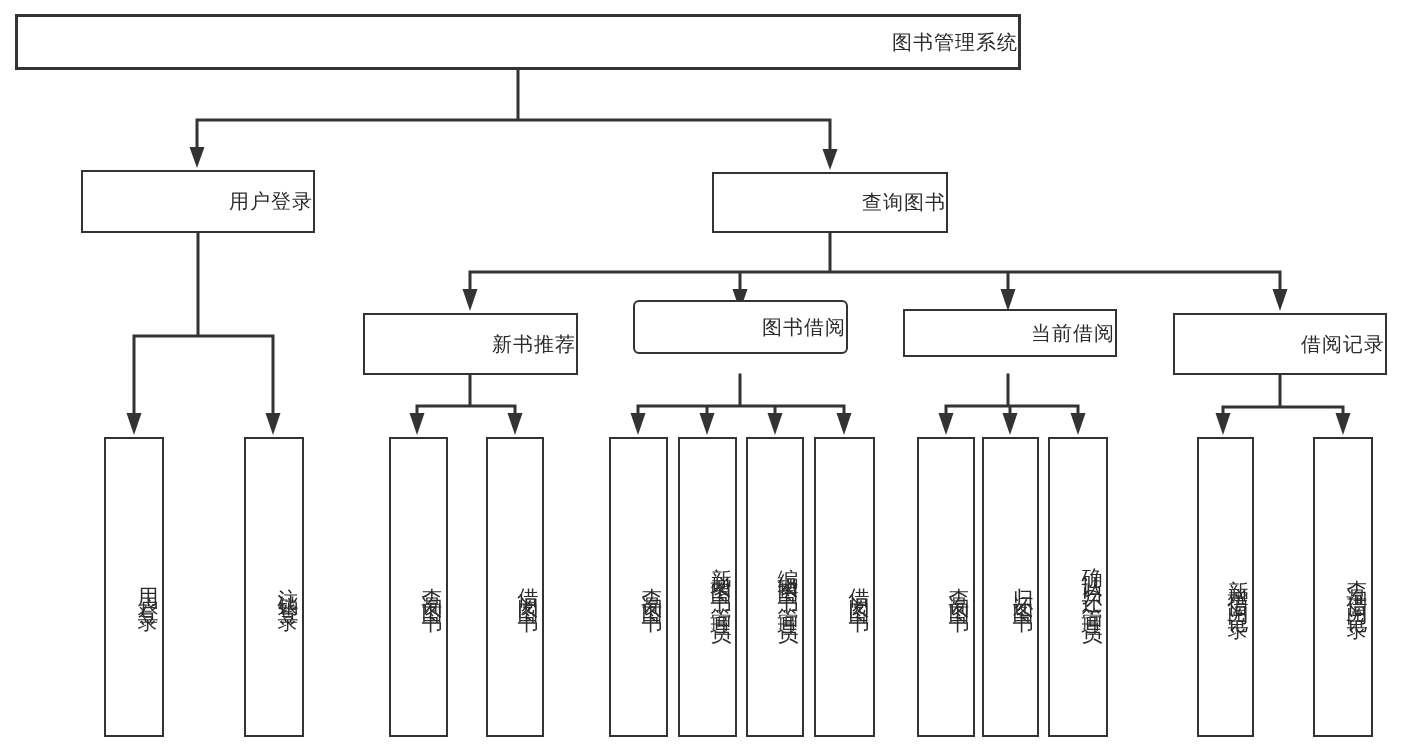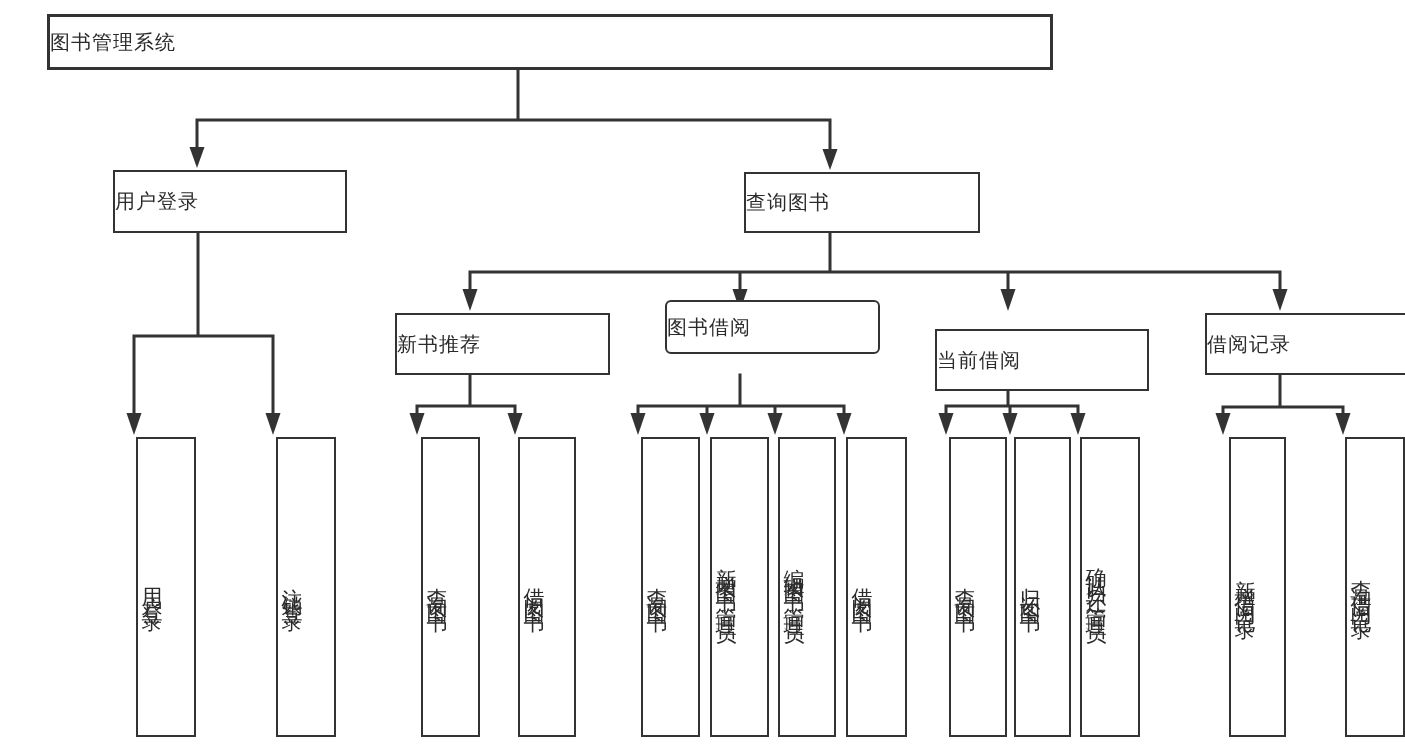--- a/index.html
+++ b/index.html
@@ -16,35 +16,34 @@
     left: 0; top: 0;
     width: 1405px; height: 747px;
   }
   .box {
     position: absolute;
     background: #ffffff;
     border: 2.5px solid var(--line, #333333);
     box-sizing: border-box;
     display: flex;
     align-items: center;
-    justify-content: flex-start;
+    justify-content: flex-end;
     color: var(--text, #2b2b2b);
-    margin-left: 32px;
   }
   .hbox span {
     font-size: 20px;
     letter-spacing: 1px;
     white-space: nowrap;
   }
   .b-root { left: 15px; top: 14px; width: 1006px; height: 56px; border-width: 3px; }
   .b-user-login   { left: 81px;  top: 170px; width: 234px; height: 63px; }
   .b-book-mgmt    { left: 712px; top: 172px; width: 236px; height: 61px; }
   .b-new-books    { left: 363px; top: 313px; width: 215px; height: 62px; }
   .b-book-borrow  { left: 633px; top: 300px; width: 215px; height: 54px; border-radius: 6px; }
-  .b-cur-borrow   { left: 903px; top: 329px; width: 214px; height: 62px; }
+  .b-cur-borrow   { left: 903px; top: 309px; width: 214px; height: 48px; }
   .b-rec-borrow   { left: 1173px; top: 313px; width: 214px; height: 62px; }
   .vbox { top: 437px; height: 300px; }
   .vbox span {
     writing-mode: vertical-rl;
     text-orientation: mixed;
     font-size: 21px;
     letter-spacing: 8px;
     white-space: nowrap;
   }
   .b-login      { left: 104px;  width: 60px; }

